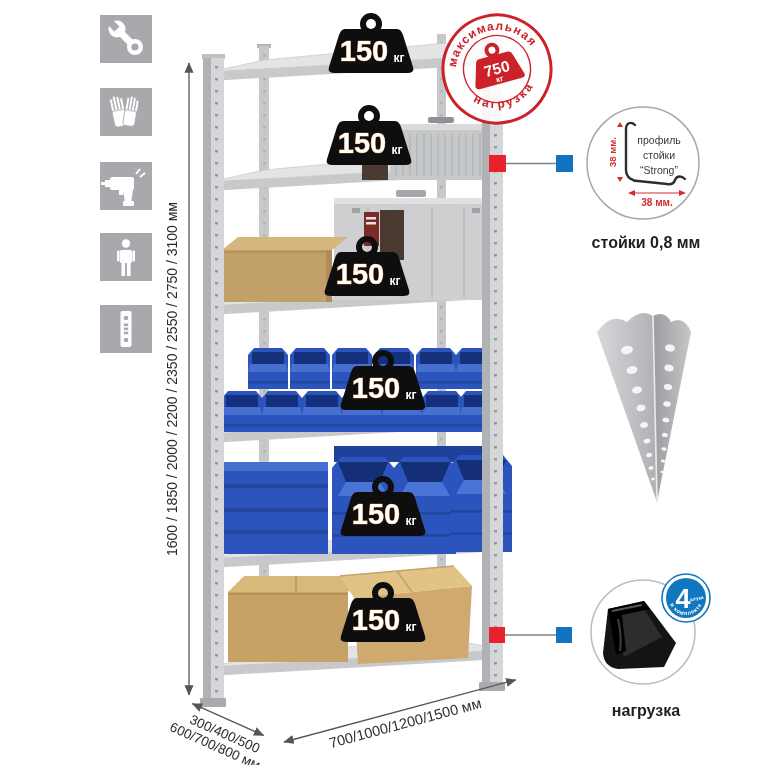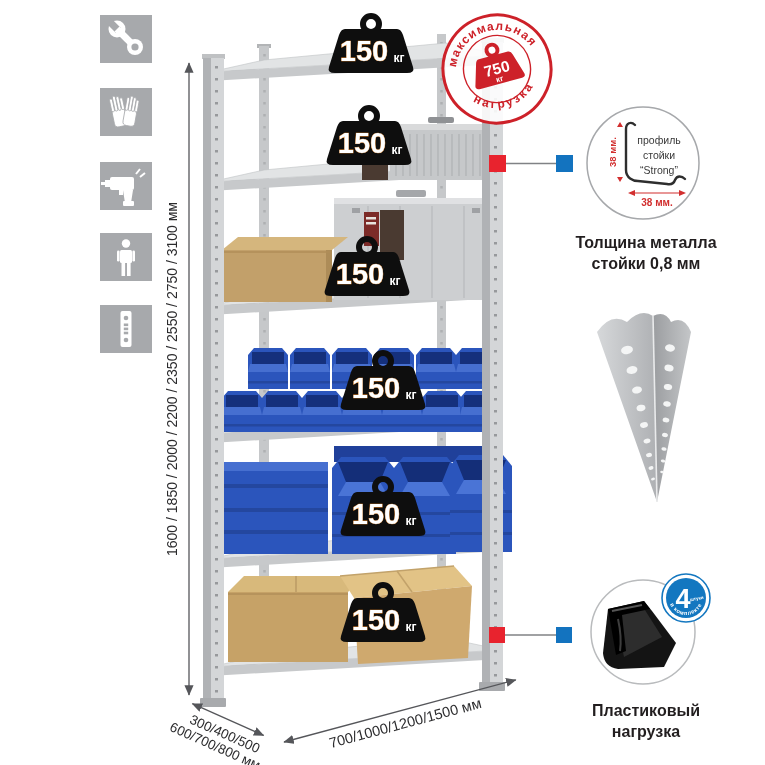--- a/index.html
+++ b/index.html
@@ -336,21 +336,20 @@
   <line x1="47" y1="87" x2="101" y2="87" stroke="#d22f2f" stroke-width="1.2"></line>
   <polygon points="52,84 52,90 45,87" fill="#d22f2f"></polygon>
   <polygon points="96,84 96,90 103,87" fill="#d22f2f"></polygon>
   <text x="74" y="100" text-anchor="middle" font-size="10" font-weight="700" fill="#d22f2f">38 мм.</text>
   <text x="76" y="38" text-anchor="middle" font-size="10.5" fill="#3a3a3a">профиль</text>
   <text x="76" y="53" text-anchor="middle" font-size="10.5" fill="#3a3a3a">стойки</text>
   <text x="76" y="68" text-anchor="middle" font-size="10.5" fill="#3a3a3a">“Strong”</text>
 </svg>
 
 <div class="caption cap1">
-  <div>Толщина металла</div>
   <div>стойки 0,8 мм</div>
 </div>
 
 <svg class="detail" style="left:587px;top:302px;" width="115" height="230" viewBox="0 0 115 230">
   <defs>
     <linearGradient id="gL" x1="0" y1="0" x2="1" y2="0">
       <stop offset="0" stop-color="#d6d8da"></stop>
         <stop offset="1" stop-color="#aeb0b3"></stop>
     </linearGradient>
     <linearGradient id="gR" x1="0" y1="0" x2="1" y2="0">
@@ -402,15 +401,14 @@
   <circle cx="25" cy="25" r="24" fill="none" stroke="#1377c0" stroke-width="1.6"></circle>
   <circle cx="25" cy="25" r="20" fill="#1377c0"></circle>
   <text x="22" y="34.5" text-anchor="middle" font-size="27" font-weight="800" fill="#fff">4</text>
   <text x="36" y="27" text-anchor="middle" font-size="4.6" font-weight="700" fill="#fff" transform="rotate(-10 36 27)">штуки</text>
   <text font-size="5.6" font-weight="700" fill="#fff" letter-spacing="0.6">
     <textPath href="#bp" startOffset="50%" text-anchor="middle">в комплекте</textPath>
   </text>
 </svg>
 
 <div class="caption cap2">
-  <div>Пластиковый</div>
   <div>нагрузка</div>
 </div>
 
 </body></html>

